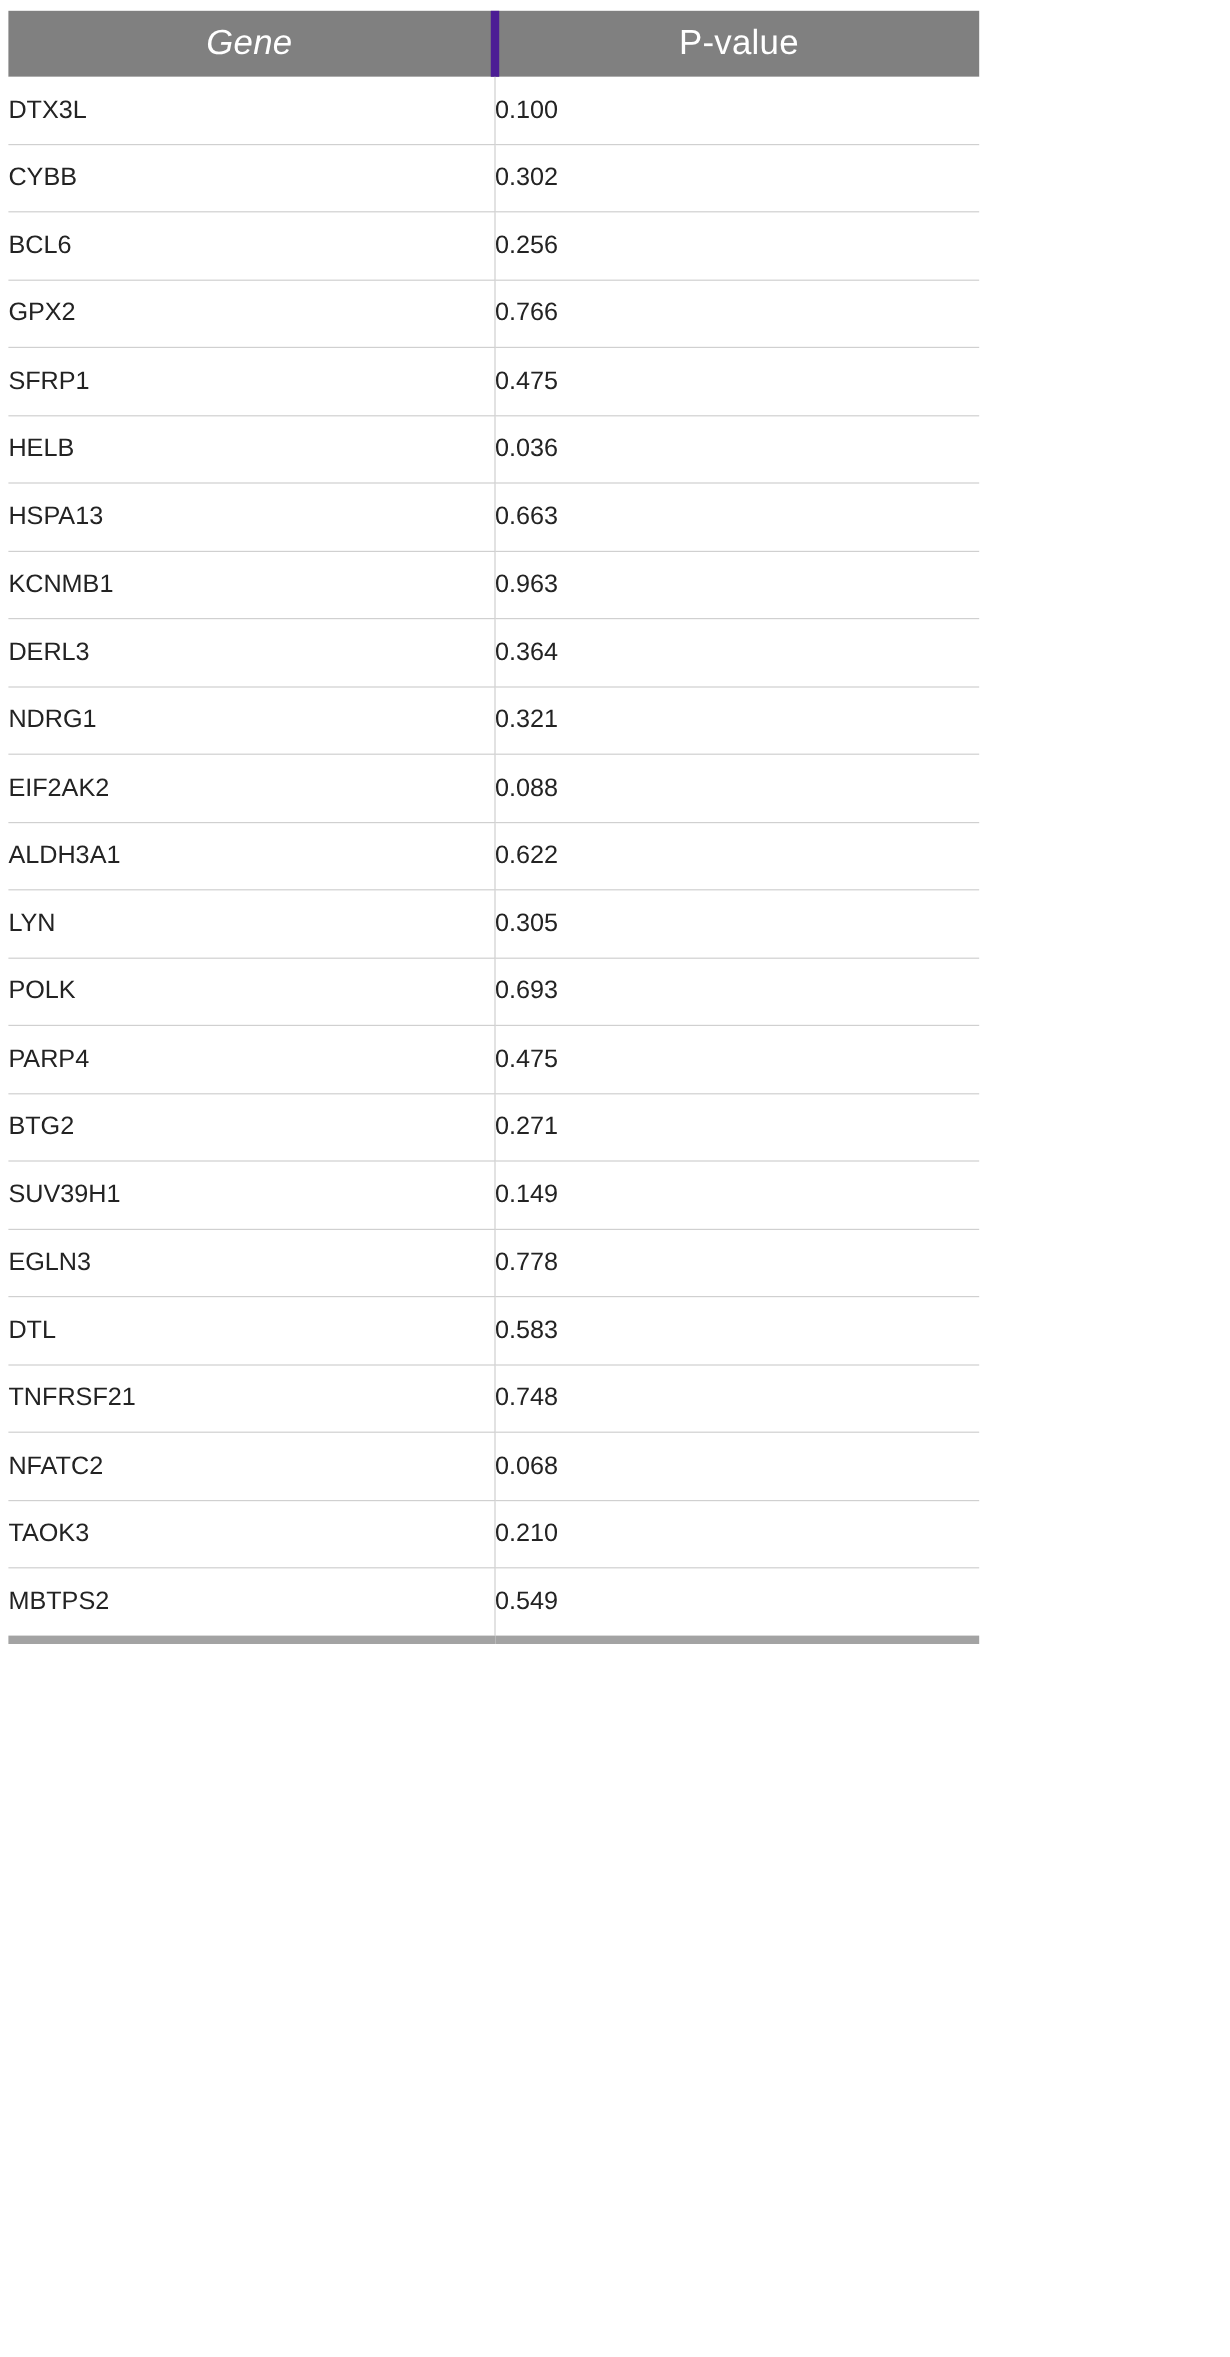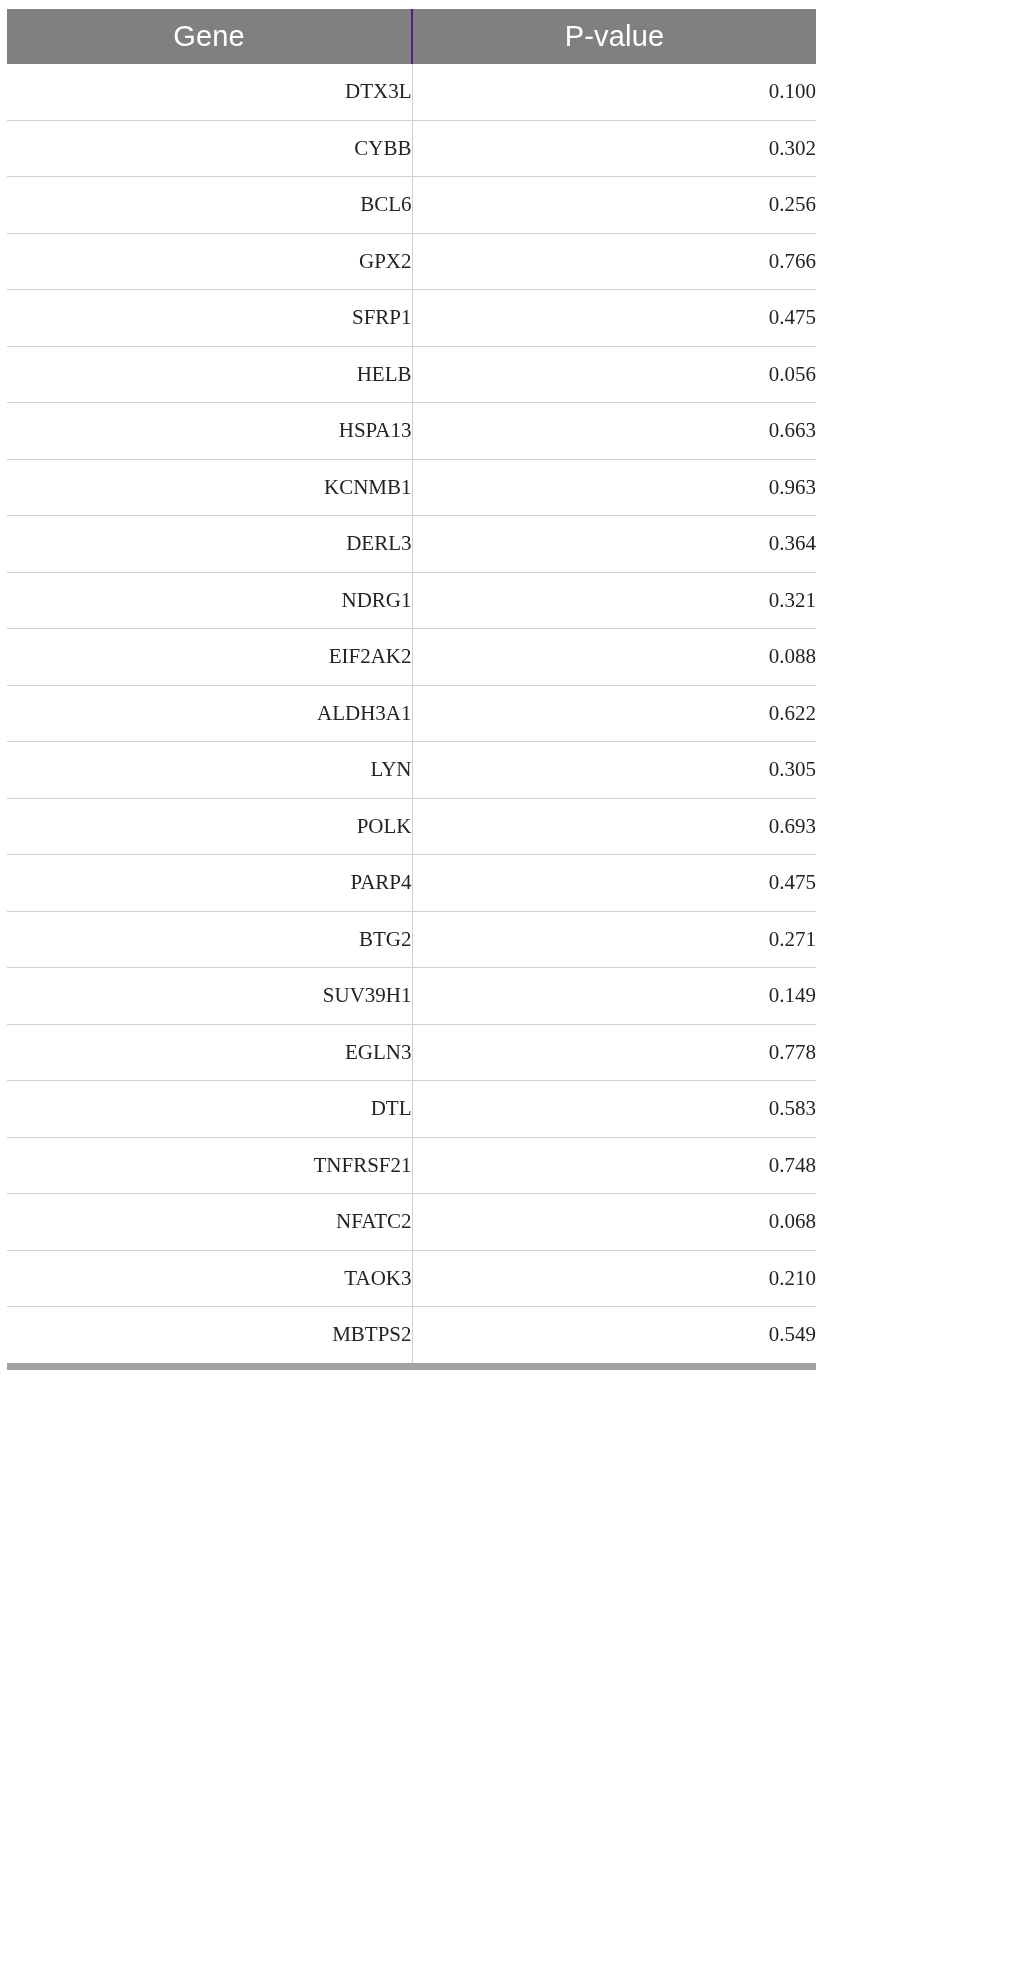--- a/index.html
+++ b/index.html
@@ -51,28 +51,29 @@
     font-size: 29px;
     letter-spacing: 0.2px;
     text-align: center;
     vertical-align: middle;
     height: 55px;
     padding: 0;
     border: none;
   }
 
   thead th.th-gene {
-    border-right: 2px solid #4c1d95;
+    border-right: 7px solid #4c1d95;
+    font-style: italic;
   }
 
   tbody td {
-    font-family: Liberation Serif, serif;
+    font-family: Liberation Sans, sans-serif;
     font-size: 21px;
     color: #232323;
-    text-align: right;
+    text-align: left;
     vertical-align: middle;
     height: 55.5px;
     padding: 0;
     border-bottom: 1px solid #d0d0d0;
     background: #ffffff;
   }
 
   tbody td.cell-gene {
     border-right: 1px solid #d0d0d0;
   }
@@ -113,21 +114,21 @@
           <tr>
             <td class="cell-gene">GPX2</td>
             <td class="cell-pvalue">0.766</td>
           </tr>
           <tr>
             <td class="cell-gene">SFRP1</td>
             <td class="cell-pvalue">0.475</td>
           </tr>
           <tr>
             <td class="cell-gene">HELB</td>
-            <td class="cell-pvalue">0.056</td>
+            <td class="cell-pvalue">0.036</td>
           </tr>
           <tr>
             <td class="cell-gene">HSPA13</td>
             <td class="cell-pvalue">0.663</td>
           </tr>
           <tr>
             <td class="cell-gene">KCNMB1</td>
             <td class="cell-pvalue">0.963</td>
           </tr>
           <tr>

